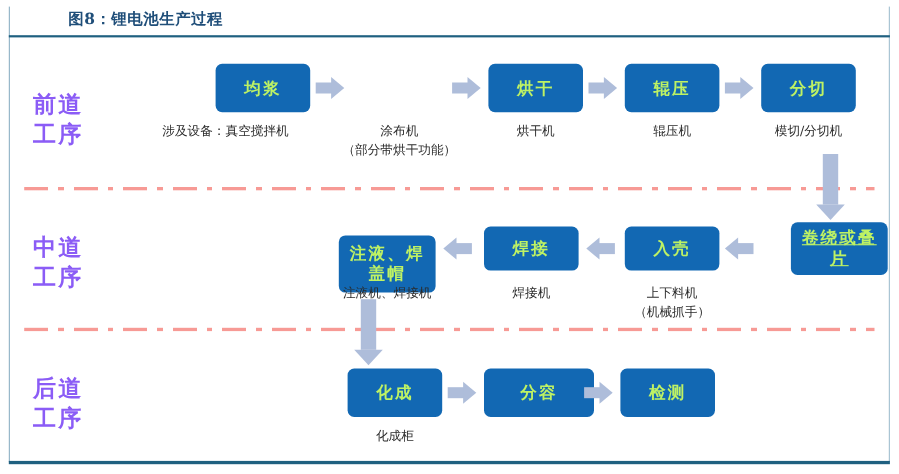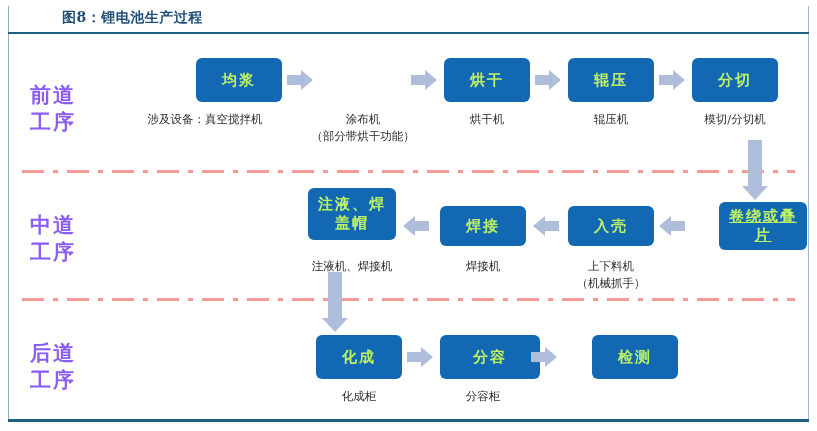--- a/index.html
+++ b/index.html
@@ -222,21 +222,21 @@
 （部分带烘干功能）</div>
   <div class="caption" style="left:437px; top:111px; width:100px;">烘干机</div>
   <div class="caption" style="left:561px; top:111px; width:100px;">辊压机</div>
   <div class="caption" style="left:679px; top:111px; width:112px;">模切/分切机</div>
 
   <div class="arrow-v" style="left:742px; top:140px; height:60px;">
     <span class="vshaft" style="height:46px;"></span>
     <span class="vhead" style="top:46px;"></span>
   </div>
 
-  <div class="pbox" style="left:308px; top:188px; width:88px; height:52px;">注液、焊
+  <div class="pbox" style="left:308px; top:214px; width:88px; height:52px;">注液、焊
 盖帽</div>
   <div class="pbox" style="left:440px; top:206px; width:86px; height:40px;">焊接</div>
   <div class="pbox" style="left:568px; top:206px; width:86px; height:40px;">入壳</div>
   <div class="pbox" style="left:719px; top:202px; width:88px; height:48px;text-decoration:underline;">卷绕或叠
 片</div>
 
   <div class="arrow-h left" style="left:403px; top:216px;">
     <span class="shaft"></span>
       <span class="head"></span>
   </div>
@@ -254,27 +254,26 @@
   <div class="caption" style="left:555px; top:258px; width:112px;">上下料机
 （机械抓手）</div>
 
   <div class="arrow-v" style="left:322px; top:272px; height:60px;">
     <span class="vshaft" style="height:46px;"></span>
     <span class="vhead" style="top:46px;"></span>
   </div>
 
   <div class="pbox" style="left:316px; top:335px; width:86px; height:44px;">化成</div>
   <div class="pbox" style="left:440px; top:335px; width:100px; height:44px;">分容</div>
-  <div class="pbox" style="left:564px; top:335px; width:86px; height:44px;margin-left:28px;">检测</div>
+  <div class="pbox" style="left:564px; top:335px; width:86px; height:44px;">检测</div>
 
   <div class="arrow-h right" style="left:407px; top:347px;">
     <span class="shaft"></span>
       <span class="head"></span>
   </div>
   <div class="arrow-h right" style="left:531px; top:347px;">
     <span class="shaft"></span>
       <span class="head"></span>
   </div>
 
   <div class="caption" style="left:309px; top:388px; width:100px;">化成柜</div>
-  <div class="caption" style="left:433px; top:388px; width:100px;">分容柜</div>
 
 </div>
 
 </body></html>

